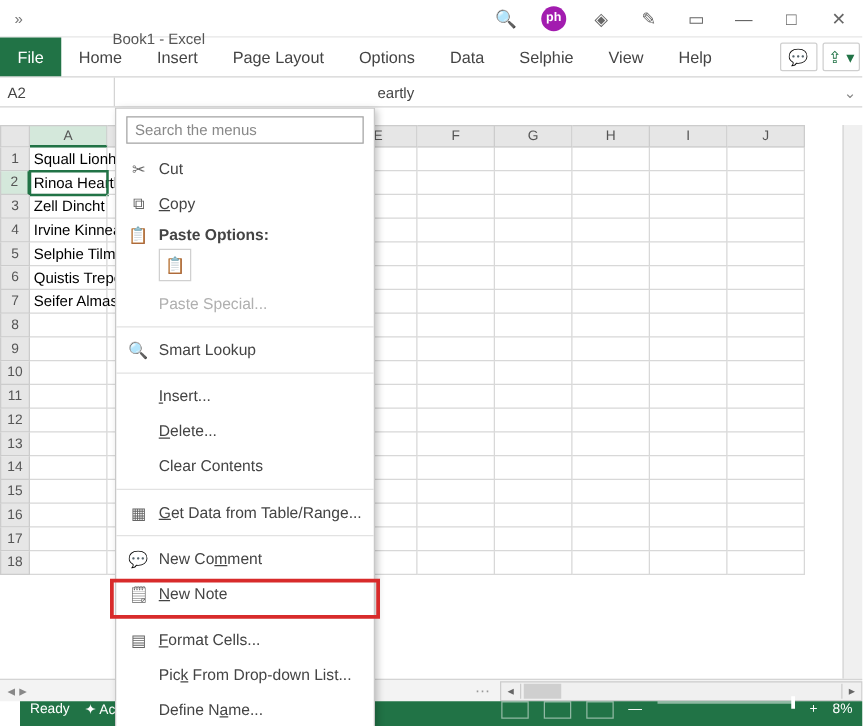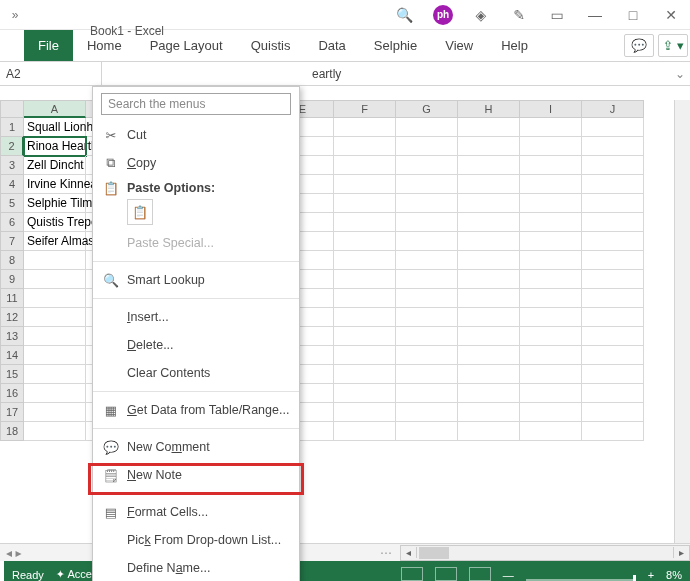--- a/index.html
+++ b/index.html
@@ -9,26 +9,26 @@
 .titlebar { height: 30px; display: flex; align-items: center; background: #fff; border-bottom: 1px solid #e6e6e6; font-size: 12px; color: #555; }
 .titlebar .chevron { width: 30px; text-align: center; color: #777; }
 .titlebar .title { flex: 0 0 auto; margin-left: 60px; margin-top: 32px; }
 .titlebar .spacer { flex: 1; }
 .titlebar .title-btn { width: 38px; height: 30px; display: flex; align-items: center; justify-content: center; color: #666; font-size: 14px; }
 .ph-badge { width: 20px; height: 20px; border-radius: 50%; background: #a21caf; color: #fff; font-size: 10px; font-weight: bold; display: flex; align-items: center; justify-content: center; }
 
 
 .ribbon { height: 32px; display: flex; align-items: stretch; border-bottom: 1px solid #d4d4d4; font-size: 13px; }
 .ribbon .tab { padding: 0 14px; display: flex; align-items: center; color: #444; cursor: pointer; }
-.ribbon .tab.file { background: #217346; color: #fff; margin-left: 24px; }
+.ribbon .tab.file { background: #217346; color: #fff; }
 .ribbon .mini { width: 30px; border: 1px solid #cfcfcf; margin: 4px 2px; border-radius: 2px; display: flex; align-items: center; justify-content: center; color: #217346; font-size: 13px; }
 
 
 .formula-bar { height: 24px; display: flex; align-items: center; border-bottom: 1px solid #d4d4d4; font-size: 12px; }
-.name-box { width: 102px; border-right: 1px solid #d4d4d4; padding: 0 6px; color: #444; display: flex; align-items: center; height: 100%; }
+.name-box { width: 92px; border-right: 1px solid #d4d4d4; padding: 0 6px; color: #444; display: flex; align-items: center; height: 100%; }
 .formula-text { padding-left: 210px; color: #444; }
 .fx-expand { width: 20px; text-align: center; color: #888; margin-left: auto; }
 
 
 .grid-wrap { position: absolute; top: 100px; left: 0; right: 0; bottom: 20px; background: #fff; }
 .colheads { display: flex; height: 18px; font-size: 11px; color: #555; }
 .colheads .corner { width: 24px; border: 1px solid #ccc; background: #e6e6e6; }
 .colheads .ch { width: 62px; border: 1px solid #ccc; border-left: none; background: #e6e6e6; text-align: center; line-height: 16px; }
 .colheads .ch.sel { background: #d4e8db; border-bottom: 2px solid #217346; }
 
@@ -43,21 +43,21 @@
 .hscroll-area .sheet-nav { width: 400px; display: flex; align-items: center; font-size: 12px; color: #888; padding-left: 6px; }
 .hscroll-area .dots { margin-left: auto; margin-right: 8px; color: #999; }
 .hscroll-area .scrollbar { flex: 1; height: 16px; border: 1px solid #ccc; display: flex; align-items: center; background: #f0f0f0; }
 .hscroll-area .sbtn { width: 16px; text-align: center; font-size: 10px; color: #666; border-right: 1px solid #ccc; }
 .hscroll-area .sbtn.r { border-left: 1px solid #ccc; border-right: none; }
 .hscroll-area .thumb { width: 30px; height: 12px; background: #cfcfcf; margin-left: 2px; }
 
 .vscroll { position: absolute; right: 0; top: 100px; bottom: 38px; width: 16px; border-left: 1px solid #d4d4d4; background: #f0f0f0; }
 
 
-.status { position: absolute; bottom: 0; left: 4px; right: 0; height: 20px; background: #217346; color: #fff; font-size: 11px; display: flex; align-items: flex-end; padding: 0 8px; gap: 12px; }
+.status { position: absolute; bottom: 0; left: 16px; right: 0; height: 20px; background: #217346; color: #fff; font-size: 11px; display: flex; align-items: flex-start; padding: 0 8px; gap: 12px; }
 .status .sp { flex: 1; }
 .status .view-btn { width: 22px; height: 14px; border: 1px solid rgba(255,255,255,0.5); display: inline-block; }
 .status .zoom-track { width: 110px; height: 2px; background: rgba(255,255,255,0.5); position: relative; }
 .status .zoom-track::after { content: ""; position: absolute; right: 0; top: -4px; width: 3px; height: 10px; background: #fff; }
 
 
 .ctx { position: absolute; left: 92px; top: 86px; width: 208px; background: #fff; border: 1px solid #c8c8c8; box-shadow: 2px 2px 6px rgba(0,0,0,0.25); padding: 6px 0; font-size: 12.5px; }
 .ctx .search { margin: 0 8px 6px 8px; border: 1px solid #a3a3a3; height: 22px; padding: 0 6px; font-size: 12px; color: #888; display: flex; align-items: center; }
 .ctx .item { display: flex; align-items: center; height: 28px; padding: 0 8px; color: #444; }
 .ctx .item.disabled { color: #b0b0b0; }
@@ -86,22 +86,23 @@
   <div class="title-btn">✎</div>
   <div class="title-btn">▭</div>
   <div class="title-btn">—</div>
   <div class="title-btn">□</div>
   <div class="title-btn close">✕</div>
 </div>
 
 <div class="ribbon">
   <div class="tab file">File</div>
   <div class="tab">Home</div>
+  <div class="tab">Insert</div>
   <div class="tab">Page Layout</div>
-  <div class="tab">Quistis</div>
+  <div class="tab">Options</div>
   <div class="tab">Data</div>
   <div class="tab">Selphie</div>
   <div class="tab">View</div>
   <div class="tab">Help</div>
   <div class="spacer" style="flex:1"></div>
   <div class="mini">💬</div>
   <div class="mini">⇪ ▾</div>
 </div>
 
 <div class="formula-bar">
@@ -236,20 +237,33 @@
         <div class="cell"></div>
         <div class="cell"></div>
         <div class="cell"></div>
         <div class="cell"></div>
         <div class="cell"></div>
         <div class="cell"></div>
         <div class="cell"></div>
         <div class="cell"></div>
       </div>
       <div class="row">
+        <div class="rh">10</div>
+        <div class="cell"></div>
+        <div class="cell"></div>
+        <div class="cell"></div>
+        <div class="cell"></div>
+        <div class="cell"></div>
+        <div class="cell"></div>
+        <div class="cell"></div>
+        <div class="cell"></div>
+        <div class="cell"></div>
+        <div class="cell"></div>
+      </div>
+      <div class="row">
         <div class="rh">11</div>
         <div class="cell"></div>
         <div class="cell"></div>
         <div class="cell"></div>
         <div class="cell"></div>
         <div class="cell"></div>
         <div class="cell"></div>
         <div class="cell"></div>
         <div class="cell"></div>
         <div class="cell"></div>

